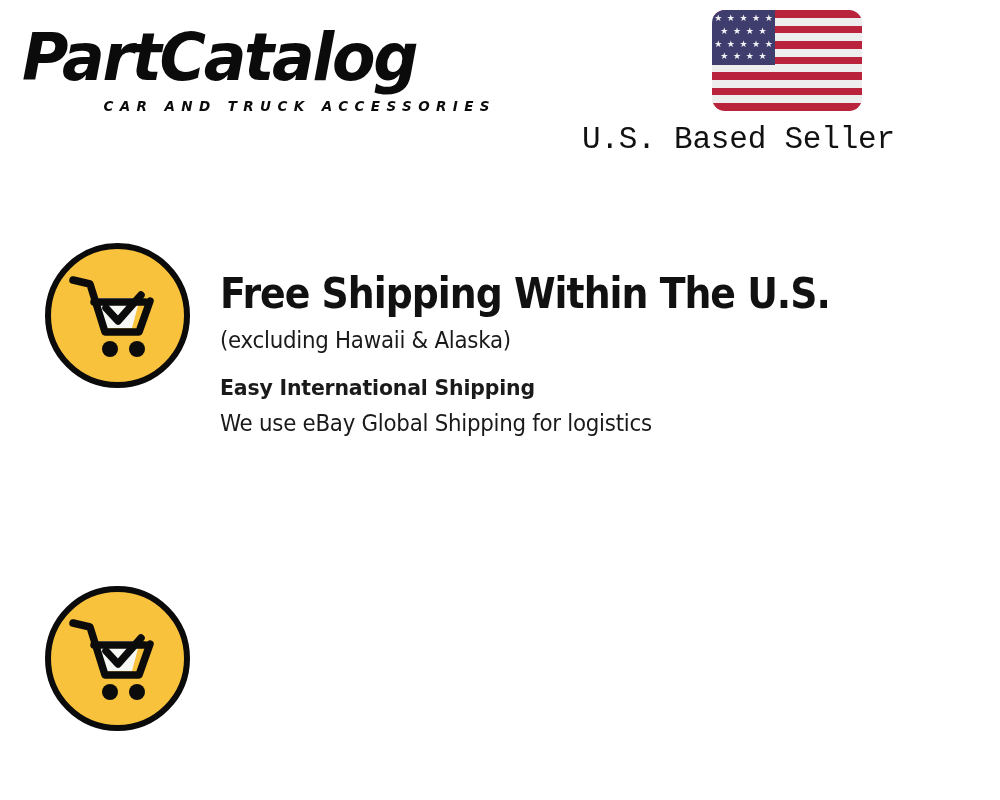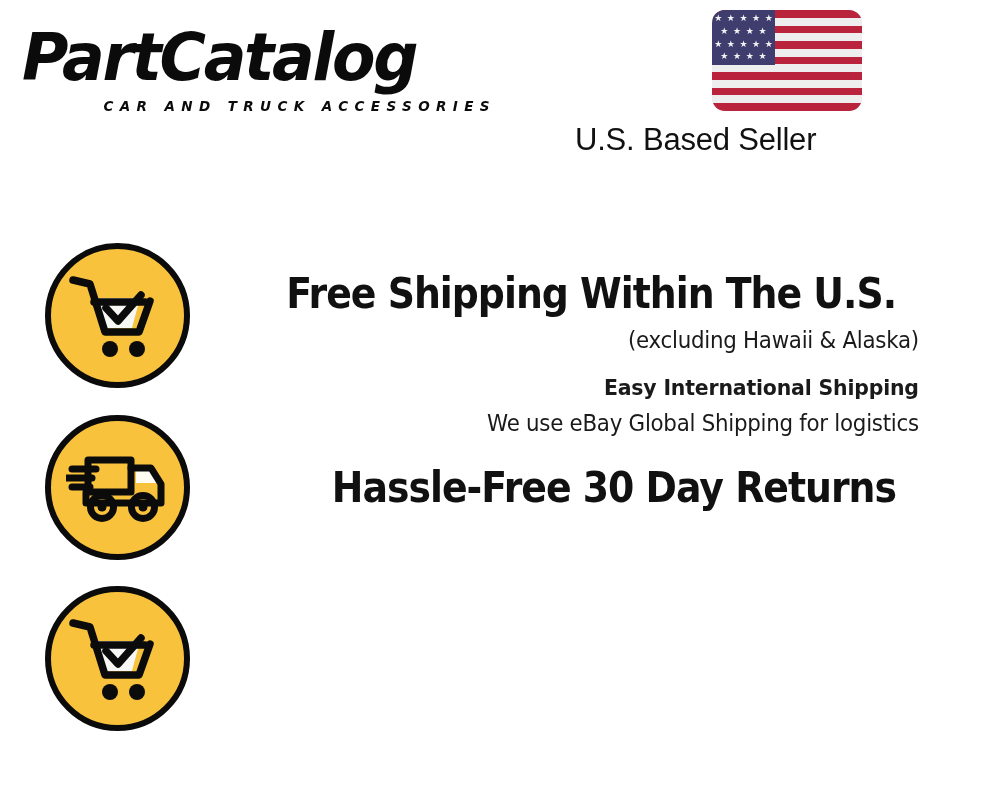--- a/index.html
+++ b/index.html
@@ -128,25 +128,25 @@
     flex: 1 1 0;
     text-align: center;
   }
   .star-row.r1 { top: 3px; }
   .star-row.r2 { top: 16px; padding: 0 6px; width: 51px; }
   .star-row.r3 { top: 29px; }
   .star-row.r4 { top: 41px; padding: 0 6px; width: 51px; }
 
   .seller-label {
     position: absolute;
-    right: 7px;
+    right: 0;
     top: 110px;
     width: 280px;
     text-align: left;
-    font-family: Liberation Sans, sans-serif;
+    font-family: Liberation Mono, monospace;
     font-weight: 400;
     font-size: 31px;
     line-height: 40px;
     letter-spacing: -0.2px;
     color: #111111;
     white-space: nowrap;
   }
 
   
   .features {
@@ -179,24 +179,23 @@
   .feature-icon svg {
     position: absolute;
     left: 50%;
     top: 50%;
     transform: translate(-50%, -50%);
     display: block;
   }
 
   .feature-text {
     position: absolute;
-    left: 212px;
+    left: 220px;
     top: 0;
     width: 760px;
-    text-align: right;
   }
 
   .feature-title {
     font-family: "DejaVu Sans", sans-serif;
     font-weight: 700;
     font-size: 42px;
     line-height: 50px;
     letter-spacing: -1.1px;
     color: #111111;
     white-space: nowrap;
@@ -307,41 +306,20 @@
         </svg>
       </div>
       <div class="feature-text">
         <div class="feature-title">Free Shipping Within The U.S.</div>
         <div class="feature-sub s1">(excluding Hawaii &amp; Alaska)</div>
         <div class="feature-sub bold">Easy International Shipping</div>
         <div class="feature-sub s3">We use eBay Global Shipping for logistics</div>
       </div>
     </div>
 
-    <div class="feature-row row-1">
-      <div class="feature-icon">
-        <svg width="104" height="74" viewBox="0 0 104 74" aria-hidden="true">
-          <polygon points="70,17 86,17 93,32 70,32" fill="#fffdf2"></polygon>
-          <g fill="none" stroke="#0b0b0b" stroke-width="7" stroke-linecap="round" stroke-linejoin="round">
-            <path d="M22 9 L65 9 L65 41 L22 41 L22 9"></path>
-            <path d="M65 17 L85 17 L95 33 L95 52 L20 52 L20 41"></path>
-            <path d="M6 18 L30 18"></path>
-            <path d="M0 27 L26 27"></path>
-            <path d="M6 36 L24 36"></path>
-          </g>
-          <circle cx="36" cy="56" r="11.5" fill="none" stroke="#0b0b0b" stroke-width="7"></circle>
-          <circle cx="77" cy="56" r="11.5" fill="none" stroke="#0b0b0b" stroke-width="7"></circle>
-          <circle cx="36" cy="56" r="4.5" fill="#0b0b0b"></circle>
-          <circle cx="77" cy="56" r="4.5" fill="#0b0b0b"></circle>
-        </svg>
-      </div>
-      <div class="feature-text">
-        <div class="feature-title">Hassle-Free 30 Day Returns</div>
-      </div>
-    </div>
 
     <div class="feature-row row-2">
       <div class="feature-icon">
         <svg width="100" height="92" viewBox="0 0 100 92" aria-hidden="true">
           <polygon points="30,28 72,28 64,58 36,58" fill="#f7f7f4"></polygon>
           <g fill="none" stroke="#0b0b0b" stroke-width="7.5" stroke-linecap="round" stroke-linejoin="round">
             <path d="M5 10 L22 14 L37 62 L71 62 L82 31"></path>
             <path d="M26 32 L77 32"></path>
             <path d="M38 38 L50 51 L73 25"></path>
           </g>

